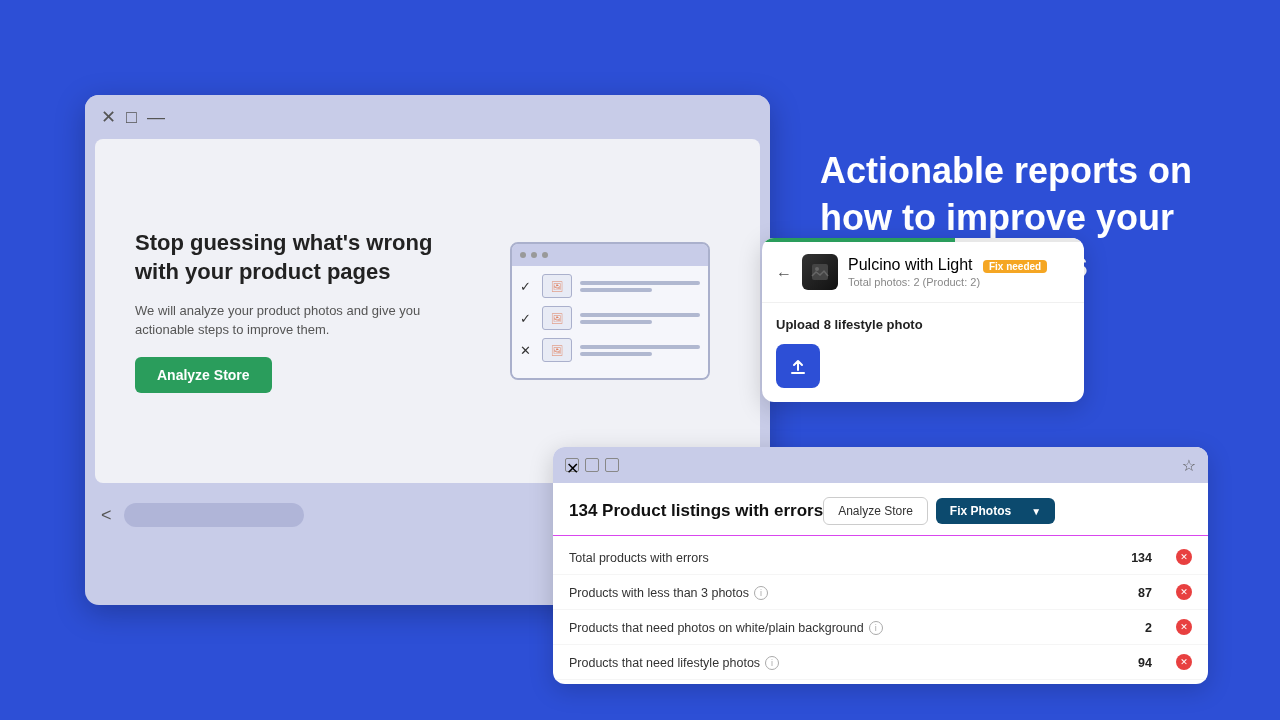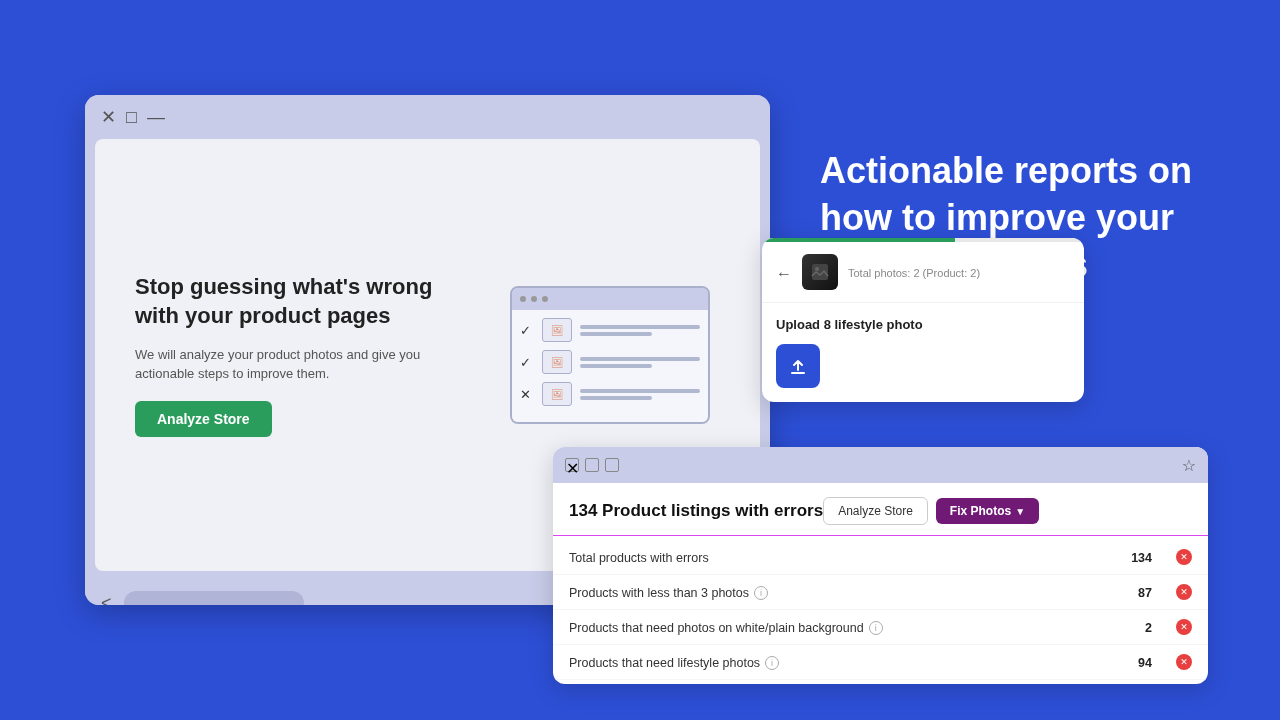--- a/index.html
+++ b/index.html
@@ -42,21 +42,21 @@
       display: flex;
       align-items: center;
       padding: 0 16px;
       gap: 10px;
     }
     .win-btn { font-size: 18px; color: #555; cursor: pointer; }
     .window-main .content-area {
       background: #f0f1f6;
       margin: 0 10px 10px 10px;
       border-radius: 8px;
-      height: 432px;
+      height: 344px;
       display: flex;
       align-items: center;
       padding: 40px 40px;
       gap: 30px;
       position: relative;
     }
     .window-main .left-text {
       flex: 1;
     }
     .window-main .left-text h2 {
@@ -281,31 +281,31 @@
       background: #fff;
       border: 1px solid #ccc;
       border-radius: 6px;
       padding: 6px 14px;
       font-size: 12px;
       font-weight: 500;
       color: #333;
       cursor: pointer;
     }
     .btn-fix-photos {
-      background: #701a75;
+      background: #0c4a6e;
       color: #fff;
       border: none;
       border-radius: 6px;
       padding: 6px 14px;
       font-size: 12px;
       font-weight: 600;
       cursor: pointer;
       display: flex;
       align-items: center;
-      gap: 4px;
+      gap: 20px;
     }
     .btn-fix-arrow { font-size: 10px; }
     .window-errors .err-rows {
       padding: 4px 0;
     }
     .err-row {
       display: flex;
       align-items: flex-end;
       padding: 9px 16px;
       border-bottom: 1px solid #f5f5f5;
@@ -409,20 +409,24 @@
       <div class="prod-thumb-inner">
 
         <svg width="20" height="20" viewBox="0 0 20 20" fill="none">
           <rect x="2" y="2" width="16" height="16" rx="2" fill="#444"></rect>
           <circle cx="7" cy="7" r="2" fill="#666"></circle>
           <path d="M2 14 L6 10 L10 13 L14 9 L18 14" stroke="#666" stroke-width="1.5" fill="none"></path>
         </svg>
       </div>
     </div>
     <div class="prod-info">
+      <div>
+        <span>Pulcino with Light</span>
+        <span class="prod-fix-badge">Fix needed</span>
+      </div>
       <div class="prod-meta">Total photos: 2 (Product: 2)</div>
     </div>
   </div>
   <div class="prod-body">
     <div class="upload-label">Upload 8 lifestyle photo</div>
     <div class="upload-icon-btn">
       <svg width="20" height="20" viewBox="0 0 20 20" fill="none">
         <path d="M10 14V6M6 9l4-4 4 4" stroke="#fff" stroke-width="2" stroke-linecap="round" stroke-linejoin="round"></path>
         <path d="M4 17h12" stroke="#fff" stroke-width="2" stroke-linecap="round"></path>
       </svg>

